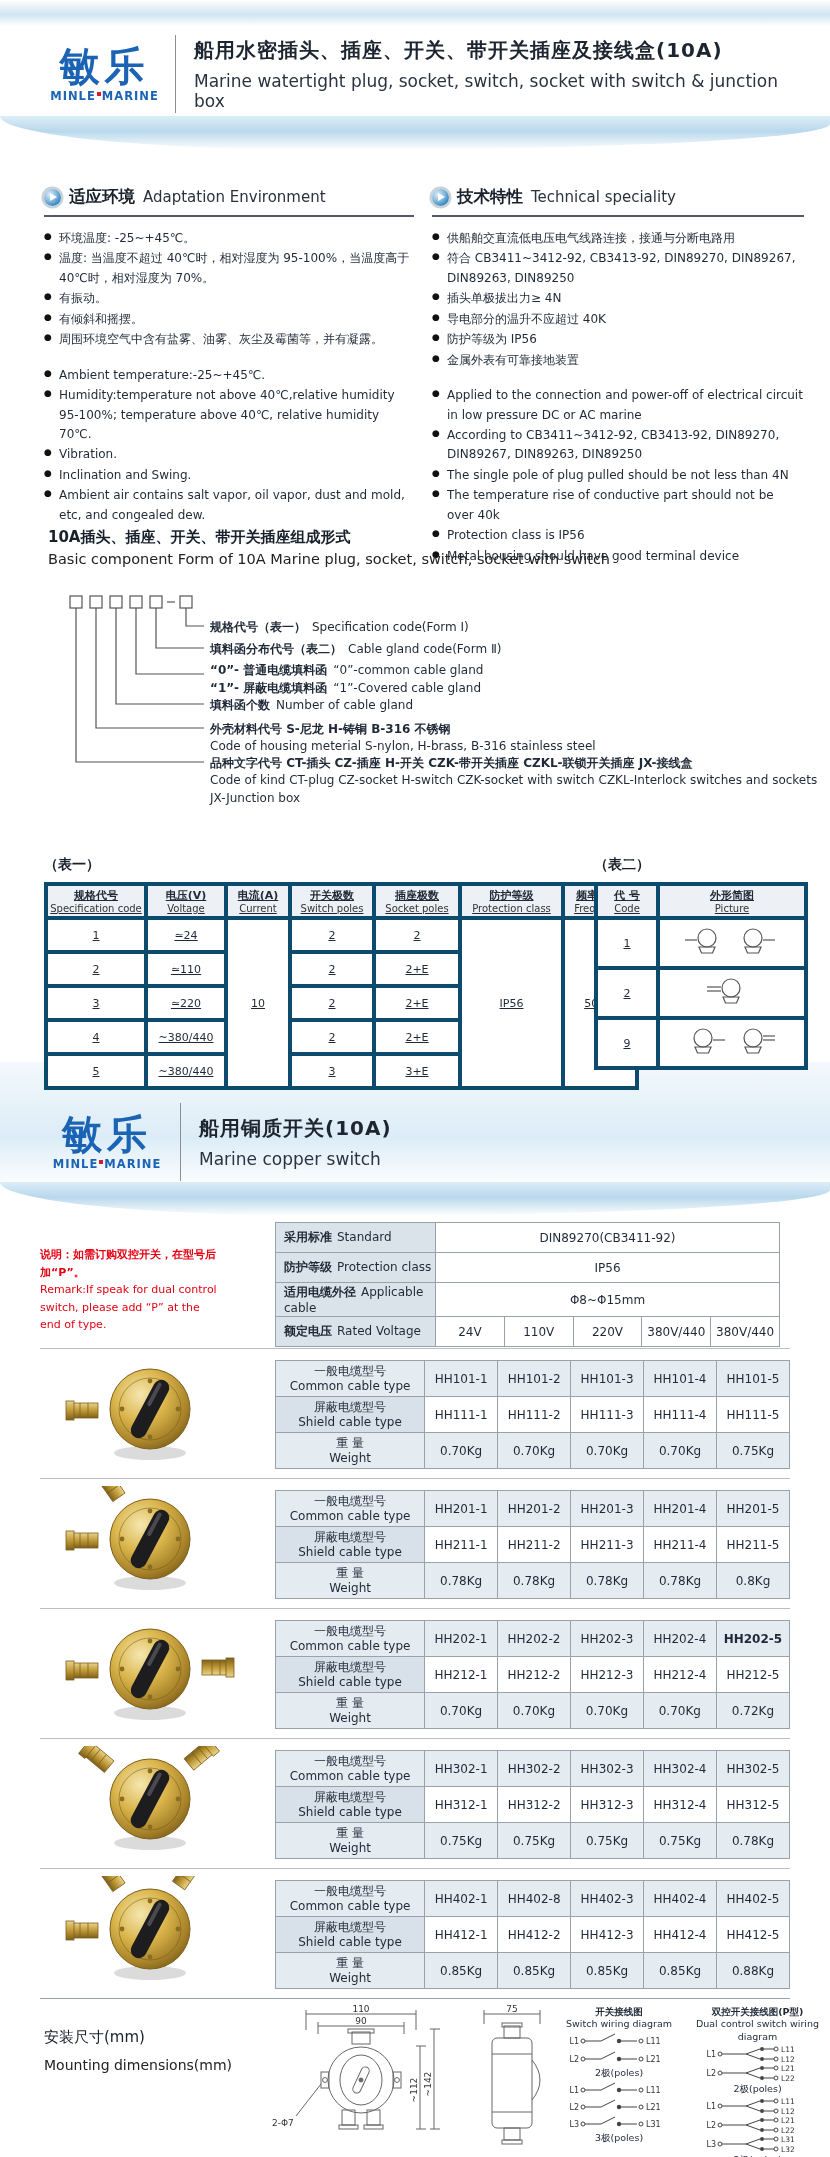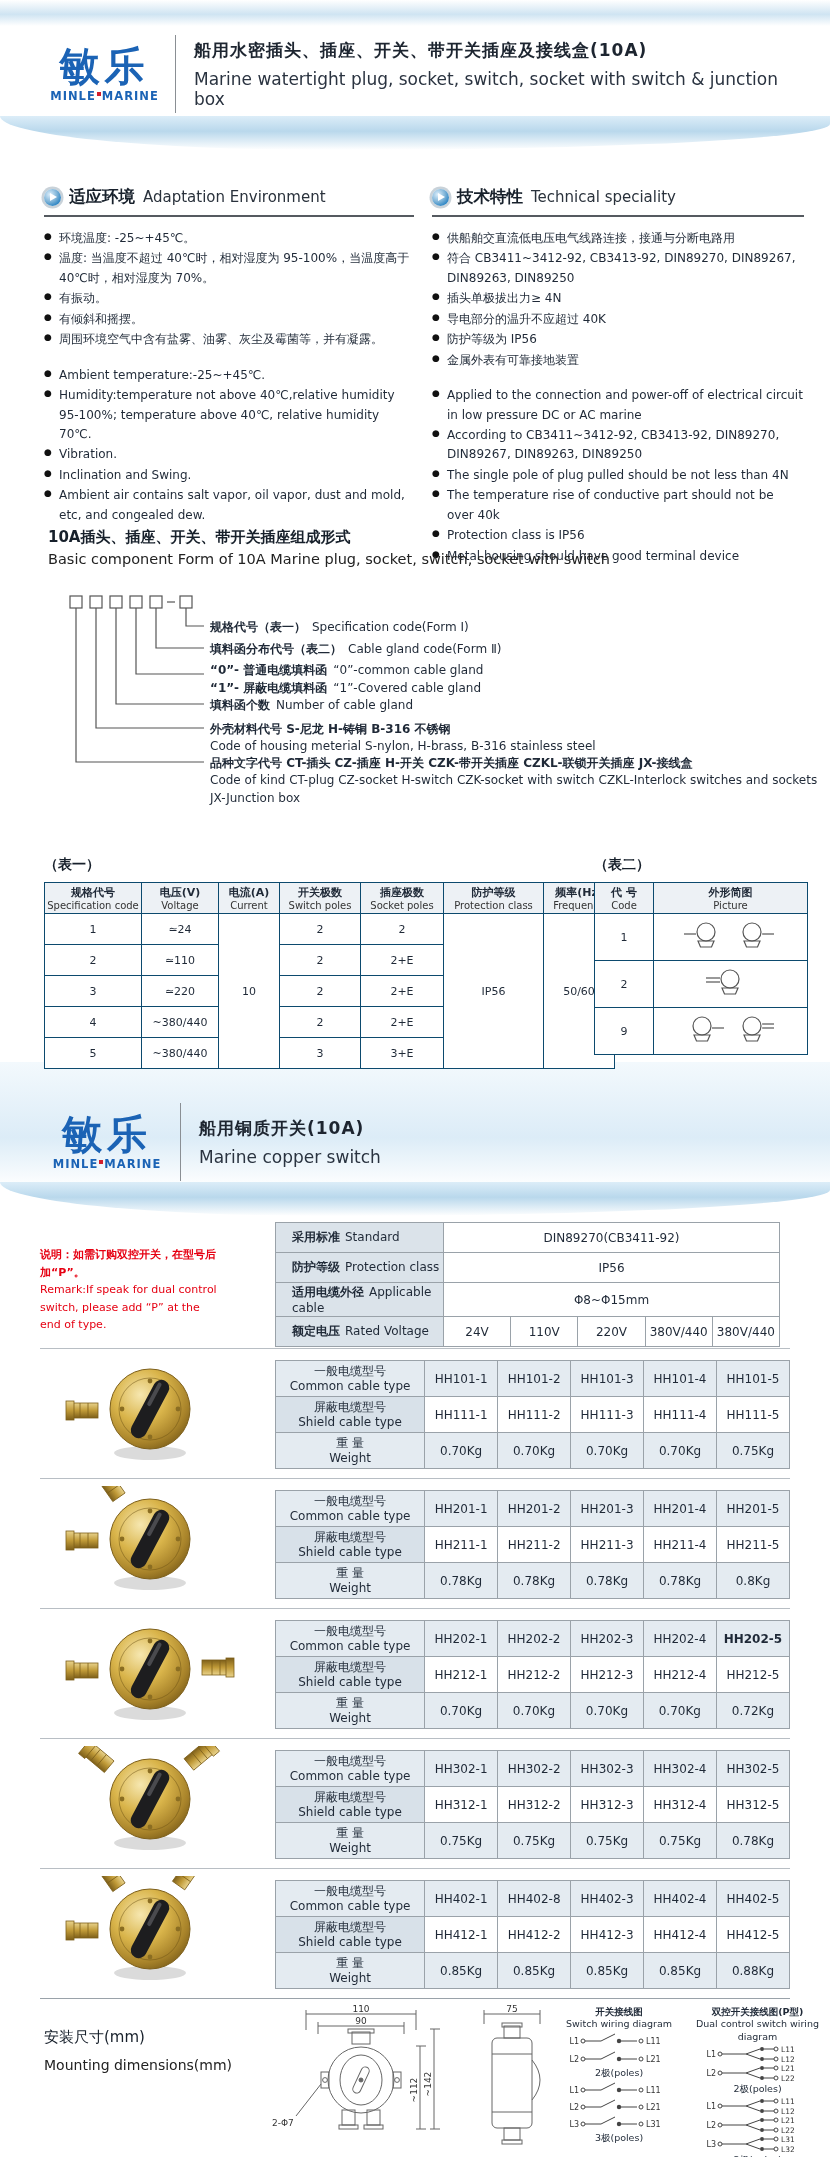--- a/index.html
+++ b/index.html
@@ -13,21 +13,21 @@
     border-radius:0 0 60% 40% / 0 0 26px 34px;}
   .wash{position:absolute;left:0;width:830px;background:linear-gradient(180deg,#f3f9fd,#dcecf7 60%,#ffffff);}
 
   
   .hdr{position:absolute;left:48px;width:740px;height:92px;display:flex;align-items:center;}
   .logo{width:118px;text-align:center;}
   .logo-cn{font-size:40px;font-weight:bold;color:#1b63b5;letter-spacing:5px;line-height:1;}
   .logo-en{font-size:11.5px;font-weight:bold;color:#1b63b5;letter-spacing:1px;margin-top:3px;position:relative;}
   .red-dot{display:inline-block;width:4px;height:4px;background:#d21e2b;vertical-align:top;margin:3px 1px 0 1px;}
   .hdr-div{width:1px;height:78px;background:#8a8f94;margin:0 18px 0 14px;}
-  .hdr-t-cn{font-size:17px;font-weight:bold;color:#1d2530;letter-spacing:1px;}
+  .hdr-t-cn{font-size:20px;font-weight:bold;color:#1d2530;letter-spacing:1px;}
   .hdr-t-en{font-size:17px;color:#2a3340;margin-top:7px;}
 
   
   .sec-col{position:absolute;top:186px;width:370px;}
   .sec-head{display:flex;align-items:center;gap:8px;border-bottom:2px solid #555a60;padding-bottom:7px;}
   .play-icon{flex:0 0 auto;width:17px;height:17px;border-radius:50%;
     background:radial-gradient(circle at 34% 32%,#dceefb,#7fb4d8 45%,#2f86c4 75%,#1f6ba6);
     box-shadow:0 0 0 2.5px #c9d2d9;position:relative;}
   .play-icon::after{content:"";position:absolute;left:6px;top:4px;border-left:7px solid #ffffff;
     border-top:4.5px solid transparent;border-bottom:4.5px solid transparent;}
@@ -42,31 +42,31 @@
   .cf-title-cn{position:absolute;left:48px;top:528px;font-size:15px;font-weight:bold;color:#17202b;}
   .cf-title-en{position:absolute;left:48px;top:551px;font-size:14.5px;color:#222;}
   .cf-diagram{position:absolute;left:48px;top:592px;width:760px;height:250px;}
   .cf-label{position:absolute;left:162px;font-size:12px;white-space:nowrap;color:#1f2937;}
   .cf-label .cn{font-weight:bold;}
   .cf-label .en{font-weight:normal;margin-left:6px;}
 
   
   .tcap{position:absolute;font-size:14px;font-weight:bold;color:#17202b;}
   table.t1{position:absolute;border-collapse:collapse;font-size:11px;table-layout:fixed;color:#1f2937;}
-  table.t1 th,table.t1 td{border:1px solid #0c4a6e;text-align:center;vertical-align:middle;padding:2px 2px;}
+  table.t1 th,table.t1 td{border:4px solid #0c4a6e;text-align:center;vertical-align:middle;padding:2px 2px;text-decoration:underline;}
   table.t1 th{background:#edf1f5;font-weight:bold;font-size:11px;}
   table.t1 th .en{display:block;font-weight:normal;font-size:10px;color:#333;}
   table.t1 td{height:26px;background:#fff;font-size:11px;}
 
   
   .remark{position:absolute;left:40px;top:1246px;width:180px;color:#e60012;font-size:11px;line-height:1.6;}
   .remark .cn{font-weight:bold;}
   table.st{position:absolute;left:275px;top:1222px;border-collapse:collapse;table-layout:fixed;font-size:12px;color:#1f2937;}
   table.st td{border:1px solid #9aa2a9;text-align:center;vertical-align:middle;height:27px;background:#fff;}
-  table.st td.lbl{background:#dbe3ea;text-align:left;padding-left:16px;}
+  table.st td.lbl{background:#dbe3ea;text-align:left;padding-left:8px;}
   table.st td.lbl .cn{font-weight:bold;margin-right:5px;}
 
   
   .sep{position:absolute;left:40px;width:750px;height:0;border-top:1px solid #b8bec4;}
   .pblock{position:absolute;left:40px;width:750px;height:112px;}
   .photo{position:absolute;left:18px;top:0;width:180px;height:110px;}
   table.pt{position:absolute;left:235px;top:4px;border-collapse:collapse;table-layout:fixed;font-size:12px;color:#1f2937;}
   table.pt td{border:1px solid #9aa2a9;text-align:center;vertical-align:middle;height:33px;background:#fff;}
   table.pt td.lbl{background:#d8e1e9;font-size:12px;line-height:1.25;}
   table.pt tr.shade td{background:#e4ebf1;}

